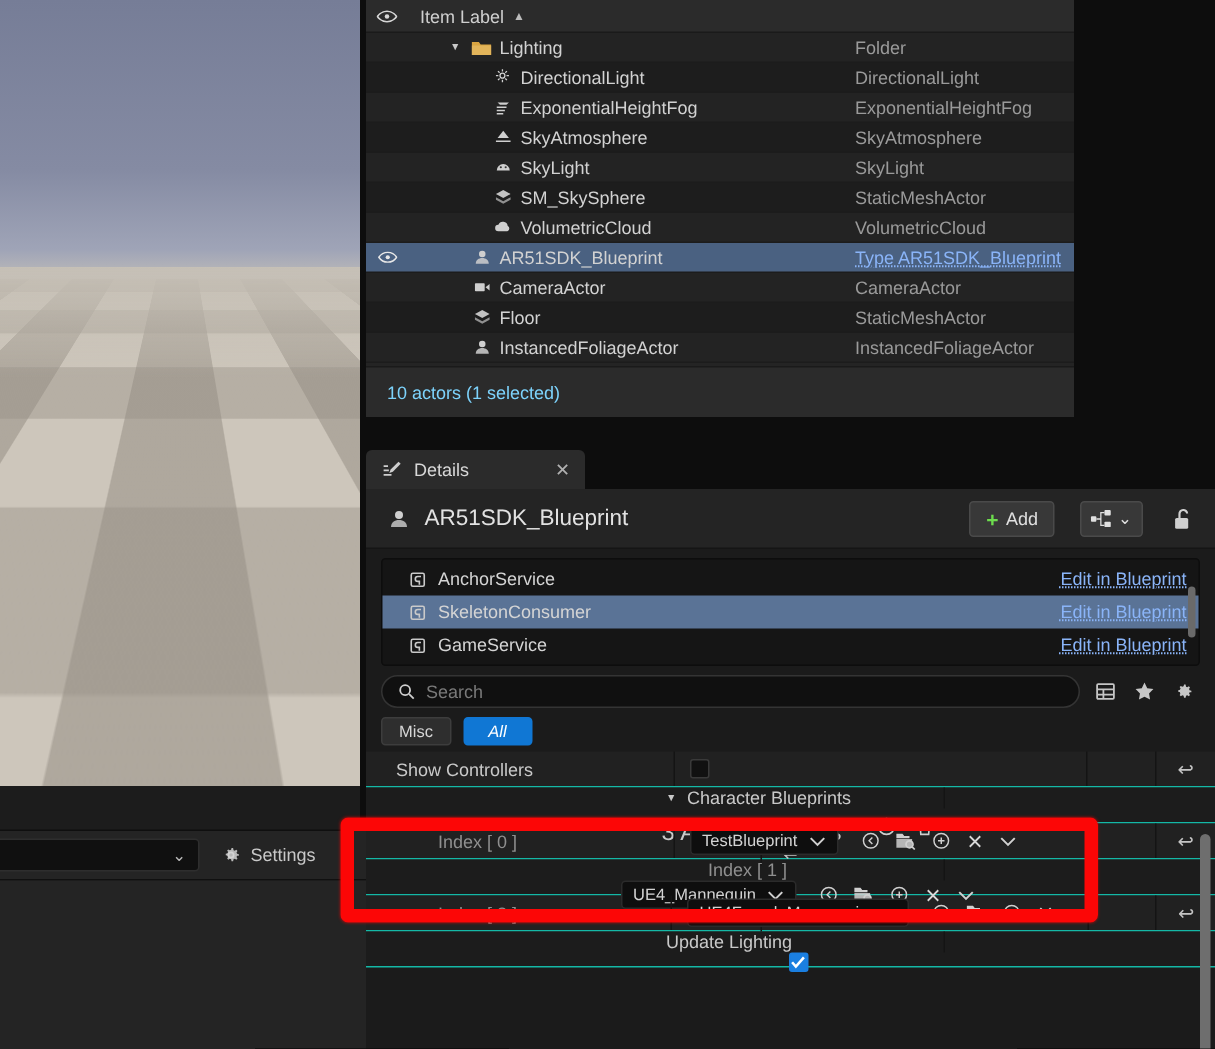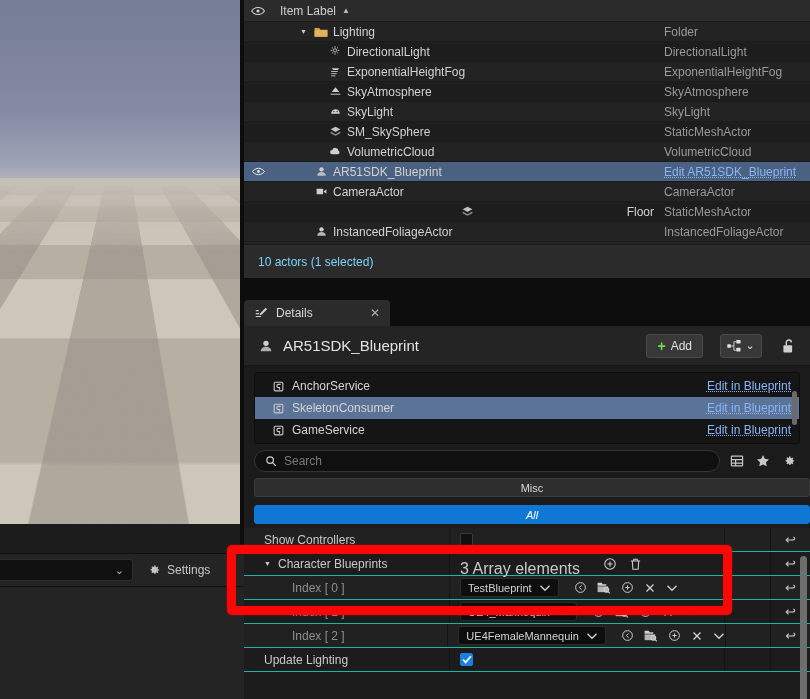--- a/index.html
+++ b/index.html
@@ -55,21 +55,21 @@
     display:flex; align-items:center; gap:6px; margin-left:14px;
     color:#c8c8c8; font-size:12px;
   }
   .left-bottom {
     position:absolute; left:0; top:587px; width:244px; height:112px;
     background:#242424;
   }
 
   
   .outliner {
-    position:absolute; left:244px; top:0; width:566px; height:278px;
+    position:absolute; left:244px; top:0; width:472px; height:278px;
     background:#242424;
   }
   .ol-header {
     display:flex; height:22px; background:#2b2b2b;
     border-bottom:1px solid #1a1a1a; align-items:center;
     color:#cfcfcf; font-size:12px;
   }
   .ol-h-eye { width:28px; display:flex; align-items:center; justify-content:center; }
   .ol-h-label { flex:1; display:flex; align-items:center; gap:6px; padding-left:8px; }
   .ol-h-type { width:156px; padding-left:10px; border-left:1px solid #1e1e1e; height:100%; display:flex; align-items:center; }
@@ -148,36 +148,36 @@
 
   
   .dt-search-row { display:flex; align-items:center; padding:6px 8px 4px 10px; gap:10px; }
   .search-box {
     flex:1; height:22px; background:#101010; border:1px solid #343434; border-radius:11px;
     display:flex; align-items:center; gap:7px; padding:0 10px; color:#7a7a7a; font-size:12px;
   }
   .dt-search-icons { display:flex; align-items:center; gap:12px; color:#c6c6c6; font-size:13px; padding-right:6px;}
 
   
-  .chips { display:flex; gap:8px; padding:2px 0 4px 10px;flex-direction:column; }
+  .chips { display:flex; gap:8px; padding:2px 0 4px 10px; }
   .chip {
     height:19px; min-width:46px; border-radius:3px; font-size:11px;
     display:flex; align-items:center; justify-content:center; padding:0 11px;
     background:#2e2e2e; border:1px solid #3d3d3d; color:#d6d6d6;
   }
   .chip.active { background:#1077d4; border-color:#1077d4; color:#fff;font-style:italic; }
 
   
   .props { position:relative; }
   .prow {
     display:flex; height:24px; align-items:center; font-size:12px;
     border-bottom:1px solid #14b8a6;
   }
   .prow.a { background:#212121; }
-  .prow.b { background:#1c1c1c; }
+  .prow.b { background:#1c1c1c;flex-direction:column; }
   .pname {
     width:206px; color:#c9c9c9; padding-left:20px; white-space:nowrap;
     border-right:1px solid #141414; height:100%; display:flex; align-items:center;
   }
   .pname.indent { padding-left:48px; color:#8f8f8f; }
   .pval {
     flex:1; display:flex; align-items:center; gap:9px; padding-left:10px;
     height:100%; color:#c9c9c9;
   }
   .preset {
@@ -364,39 +364,39 @@
           <div class="ol-row-label" style="padding-left: 28px;">
             <span class="tri"></span>
             <span class="ico">
               <svg width="13" height="13" viewBox="0 0 24 24" fill="#cfcfcf">
                 <circle cx="12" cy="8" r="4"></circle>
                 <path d="M4 20c0-4.4 3.6-7 8-7s8 2.6 8 7z" opacity=".85"></path>
               </svg>
             </span>
             <span>AR51SDK_Blueprint</span>
           </div>
-          <div class="ol-row-type">Edit AR51SDK_Blueprint</div>
+          <div class="ol-row-type">Type AR51SDK_Blueprint</div>
         </div>
         <div class="ol-row dark">
           <div class="ol-row-eye"></div>
           <div class="ol-row-label" style="padding-left: 28px;">
             <span class="tri"></span>
             <span class="ico">
               <svg width="13" height="13" viewBox="0 0 24 24" fill="#cfcfcf">
                 <rect x="3" y="7" width="12" height="10" rx="1"></rect>
                 <path d="M16 12l5-4v8z"></path>
               </svg>
             </span>
             <span>CameraActor</span>
           </div>
           <div class="ol-row-type">CameraActor</div>
         </div>
         <div class="ol-row darker">
           <div class="ol-row-eye"></div>
-          <div class="ol-row-label" style="padding-left: 28px; justify-content: space-between;">
+          <div class="ol-row-label" style="padding-left: 28px;">
             <span class="tri"></span>
             <span class="ico">
               <svg width="13" height="13" viewBox="0 0 24 24" fill="#c2c2c2">
                 <path d="M12 3l9 5-9 5-9-5z"></path>
                 <path d="M3 12l9 5 9-5v3l-9 5-9-5z" opacity=".7"></path>
               </svg>
             </span>
             <span>Floor</span>
           </div>
           <div class="ol-row-type">StaticMeshActor</div>

